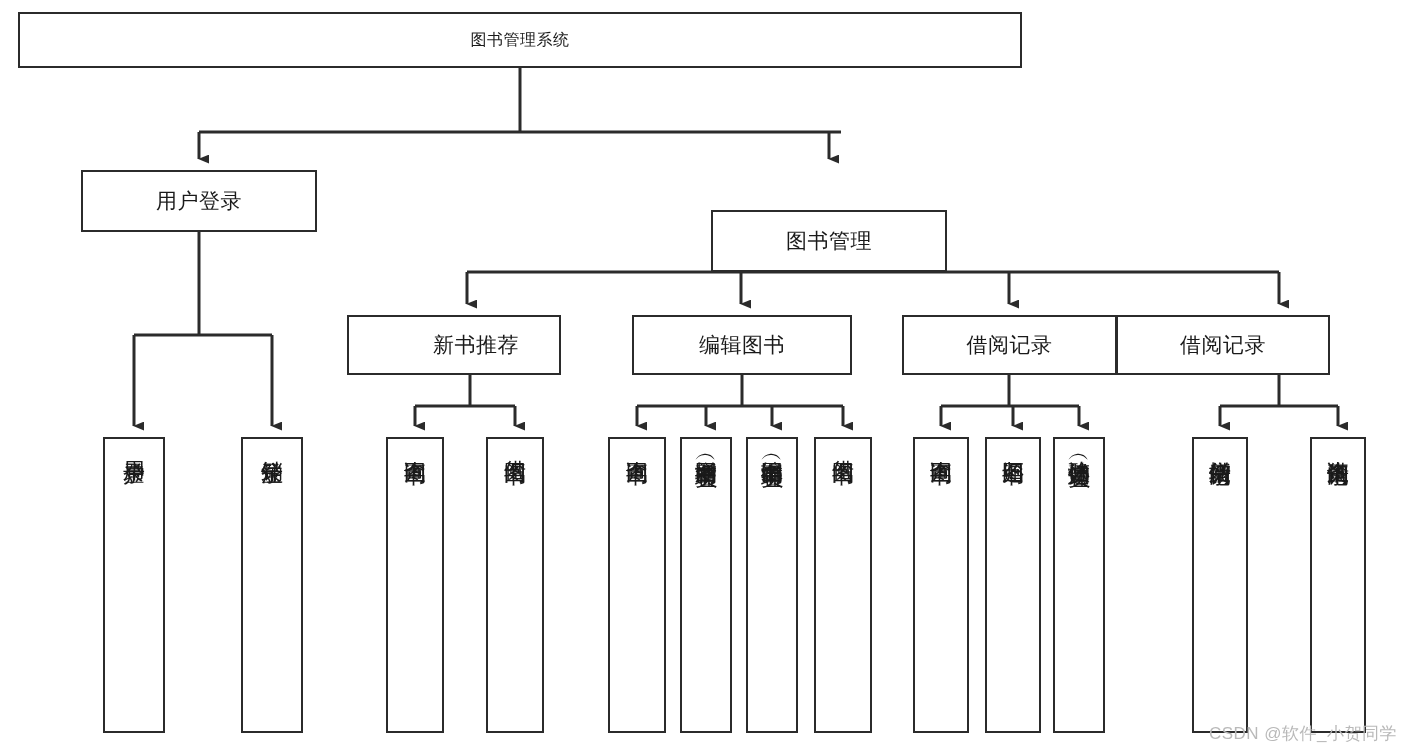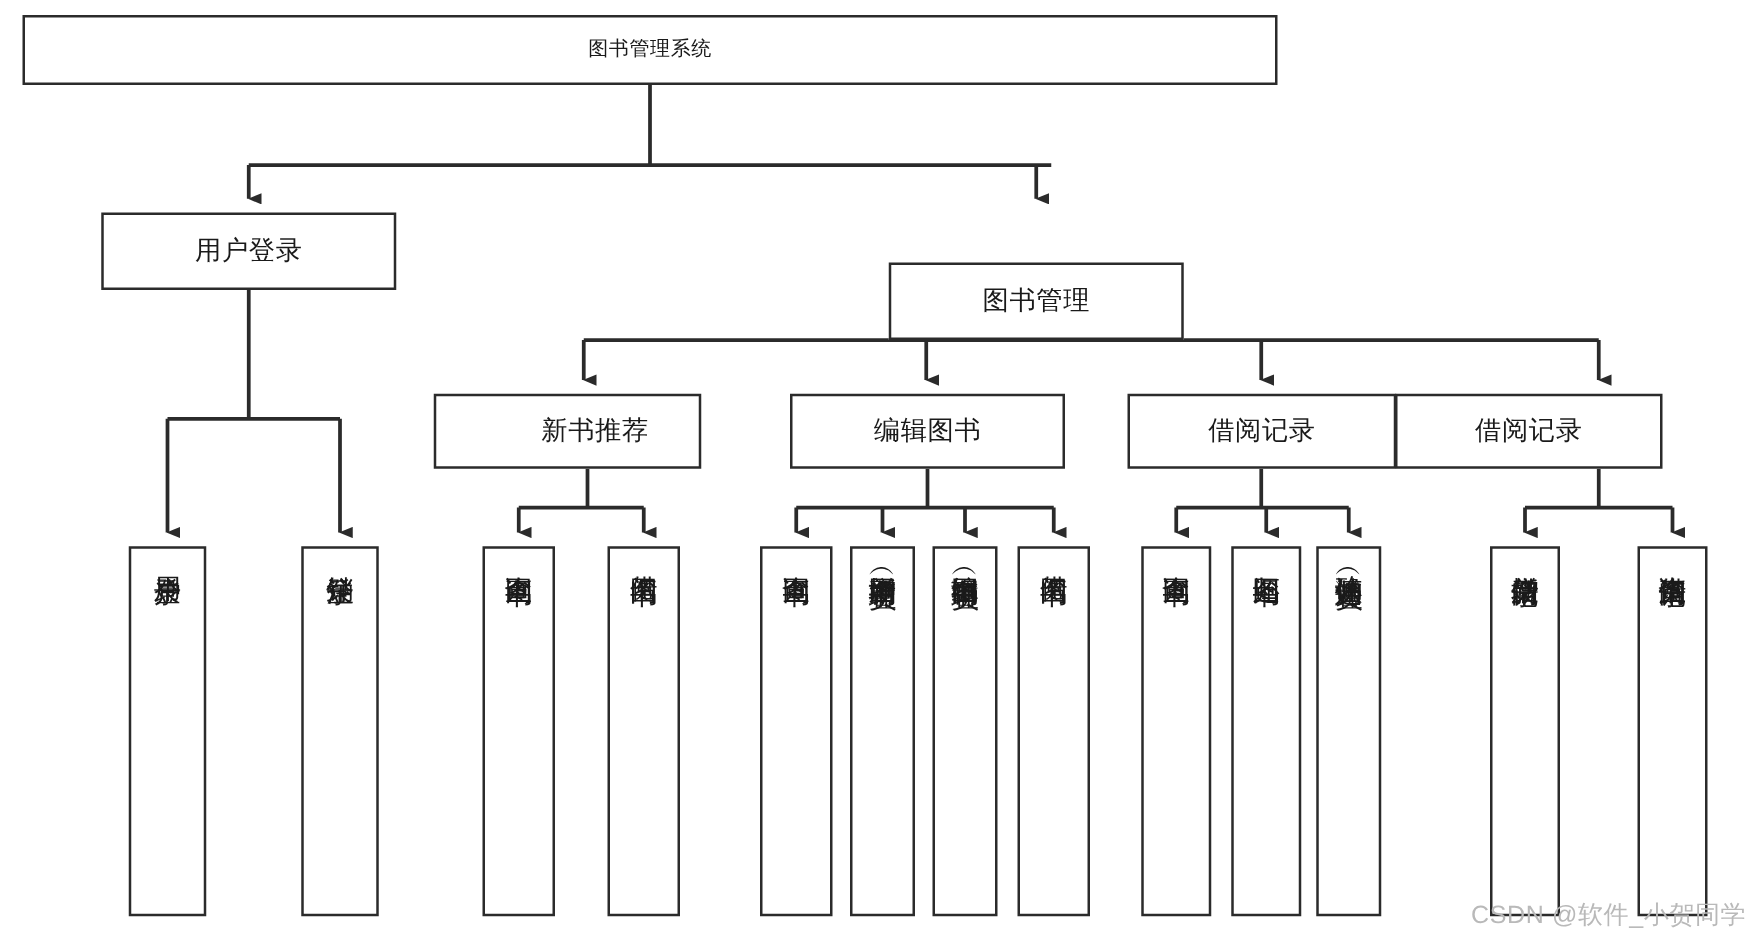--- a/index.html
+++ b/index.html
@@ -60,21 +60,21 @@
     line-height: 1;
     display: block;
   }
   .node.root .label {
     font-size: 16px;
   }
   .watermark {
     position: absolute;
     right: 8px;
     bottom: 2px;
-    font-size: 20px;
+    font-size: 17px;
     color: #b9b9b9;
     letter-spacing: 0.5px;
     user-select: none;
   }
 </style>
 </head>
 <body>
 
 <div id="diagram-root">
 

